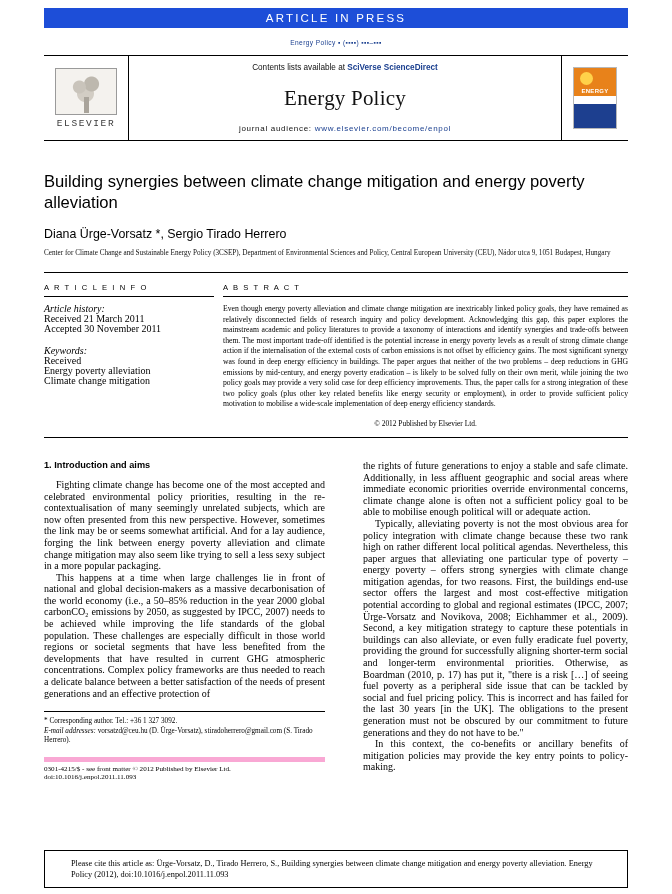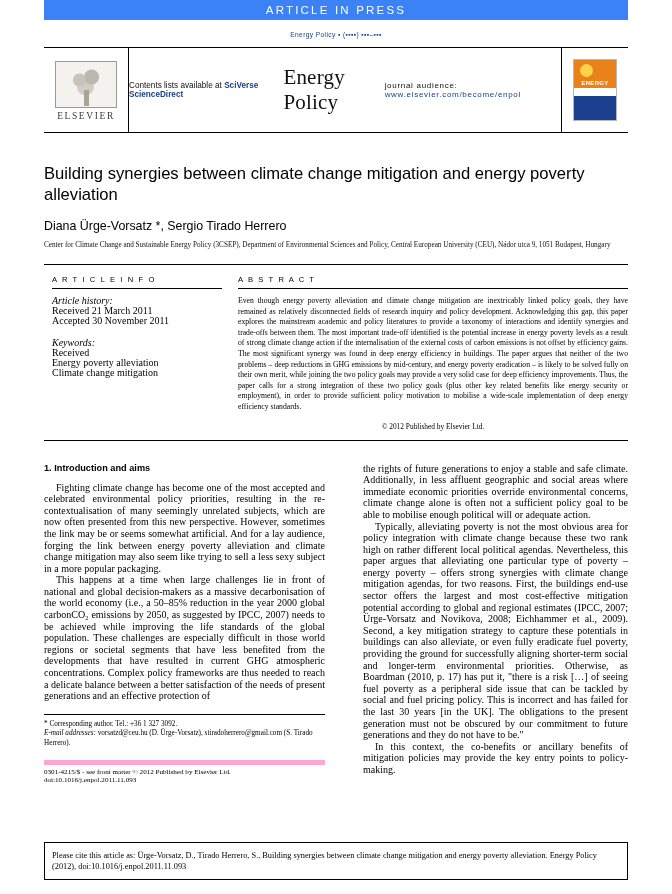--- a/index.html
+++ b/index.html
@@ -17,22 +17,22 @@
   }
   .page {
     position: relative;
     width: 672px;
     height: 894px;
     padding: 0 44px;
   }
 
   
   .aip-bar {
-    margin-top: 0;
-    background: #3b82f6;
+    margin-top: 8px;
+    background: #1d4ed8;
     color: #ffffff;
     text-align: center;
     font-family: "Liberation Sans", sans-serif;
     font-size: 11.5px;
     letter-spacing: 2.2px;
     padding: 4px 0 4px 0;
     font-weight: normal;
   }
 
   
@@ -81,32 +81,32 @@
       radial-gradient(circle at 46% 62%, #d2cdc4 0 8px, transparent 9px);
   }
   .elsevier-tree:after {
     content: "";
     position: absolute;
     left: 28px; top: 28px;
     width: 5px; height: 16px;
     background: #a9a49b;
   }
   .elsevier-word {
-    font-family: Liberation Serif, serif;
+    font-family: Liberation Mono, monospace;
     font-size: 9.5px;
     letter-spacing: 1.6px;
     color: #3a3a3a;
     margin-top: 3px;
   }
   .jhead-mid {
     flex: 1;
     border-left: 1px solid #000;
     border-right: 1px solid #000;
     display: flex;
-    flex-direction: row;
+    flex-direction: column;
     align-items: center;
     justify-content: space-between;
     padding: 7px 0 7px 0;
   }
   .contents-line {
     font-family: "Liberation Sans", sans-serif;
     font-size: 8.2px;
     color: #111;
   }
   .contents-line .sd {
@@ -184,23 +184,22 @@
     color: #111;
   }
 
   
   .rule-top {
     border-top: 1px solid #000;
     margin-top: 14px;
   }
   .two-col {
     display: flex;
-    gap: 16px;
+    gap: 9px;
     margin-top: 10px;
-    margin-left: 8px;
   }
   .col-info { width: 170px; }
   .col-abs  { flex: 1; }
   .sec-head {
     font-family: "Liberation Sans", sans-serif;
     font-size: 7.6px;
     letter-spacing: 1.6px;
     margin-bottom: 6px;
   }
   .underline-box {
@@ -277,21 +276,21 @@
     width: 281px;
   }
 
   
   .citebox {
     position: absolute;
     left: 44px;
     right: 44px;
     bottom: 14px;
     border: 1px solid #000;
-    padding: 7px 7px;
+    padding: 7px 26px;
     font-family: "Liberation Serif", serif;
     font-size: 8.3px;
     line-height: 11px;
   }
 </style>
 </head>
 <body>
 
 <div class="page">
 

